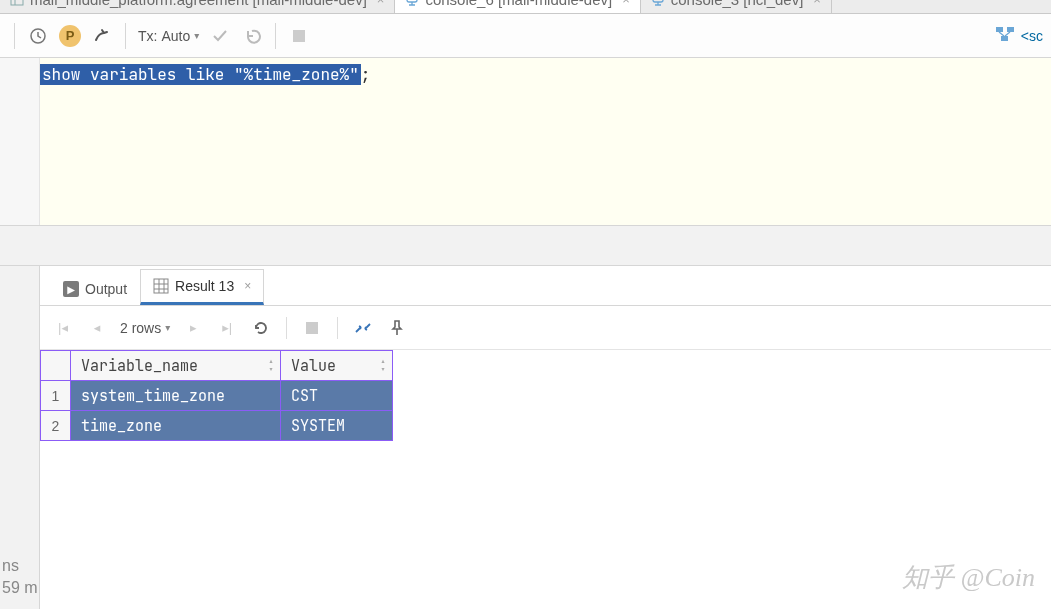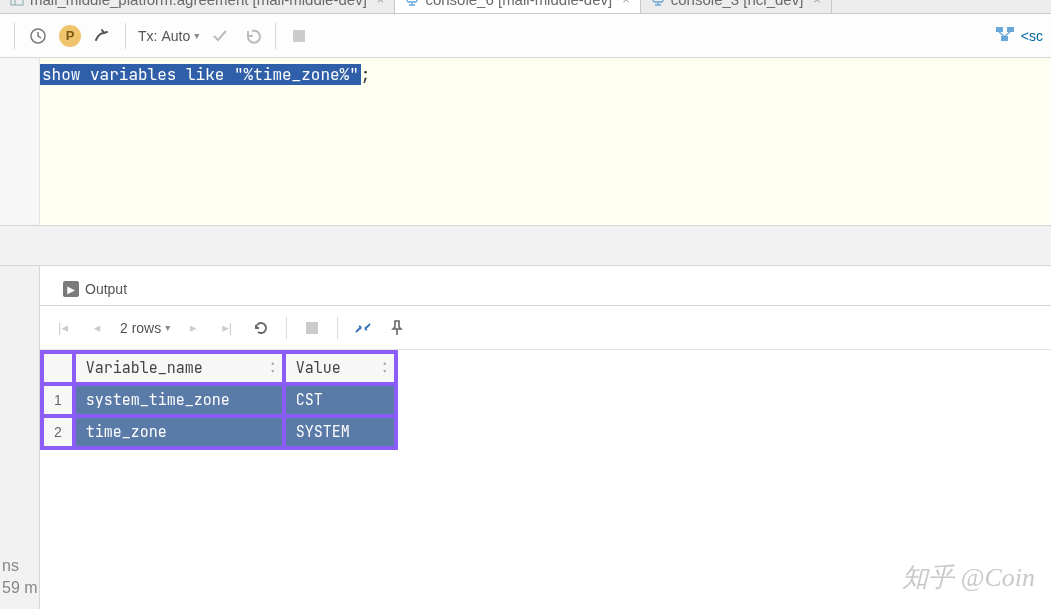--- a/index.html
+++ b/index.html
@@ -120,21 +120,21 @@
   .result-toolbar {
     height:44px; display:flex; align-items:center; gap:4px;
     padding:0 8px; border-bottom:1px solid #e4e4e4;
   }
   .rtool { width:30px;height:30px;display:flex;align-items:center;justify-content:center;color:#777;cursor:pointer;border-radius:3px;}
   .rows-label{ color:#555; font-size:14px; margin:16px 4px; display:flex;align-items:center;gap:4px;}
   
   .grid { padding:0; }
   .grid table { border-collapse:collapse; margin-left:0;}
   .grid th, .grid td {
-    border:4px solid #8b5cf6;
+    border:1px solid #8b5cf6;
     font-family:"JetBrains Mono","Consolas",monospace;
     font-size:15px; text-align:left; padding:4px 10px;
     height:30px;
   }
   .grid th {
     background:#f7f7f7; font-weight:normal; color:#444;
     position:relative;
   }
   .grid th .sort {
     position:absolute; right:6px; top:50%; transform:translateY(-50%);
@@ -263,20 +263,33 @@
   <div class="left-stub">
     <div>ns</div>
     <div>59 m</div>
   </div>
   <div class="results-main">
 
     <div class="result-tabs">
       <div class="result-tab">
         <span class="output-icon">▶</span>
         <span>Output</span>
+      </div>
+      <div class="result-tab active">
+        <span class="grid-icon">
+          <svg width="16" height="16" viewBox="0 0 16 16">
+              <rect x="1" y="1" width="14" height="14" fill="none" stroke="#888"></rect>
+              <line x1="1" y1="6" x2="15" y2="6" stroke="#888"></line>
+              <line x1="1" y1="11" x2="15" y2="11" stroke="#888"></line>
+              <line x1="6" y1="1" x2="6" y2="15" stroke="#888"></line>
+              <line x1="11" y1="1" x2="11" y2="15" stroke="#888"></line>
+            </svg>
+        </span>
+        <span>Result 13</span>
+        <span class="close-x">×</span>
       </div>
     </div>
 
     <div class="result-toolbar">
       <div class="rtool" style="color:#ccc;">|◂</div>
       <div class="rtool" style="color:#ccc;">◂</div>
       <div class="rows-label">
         <span>2 rows</span>
         <span class="chev-down">▾</span>
       </div>

